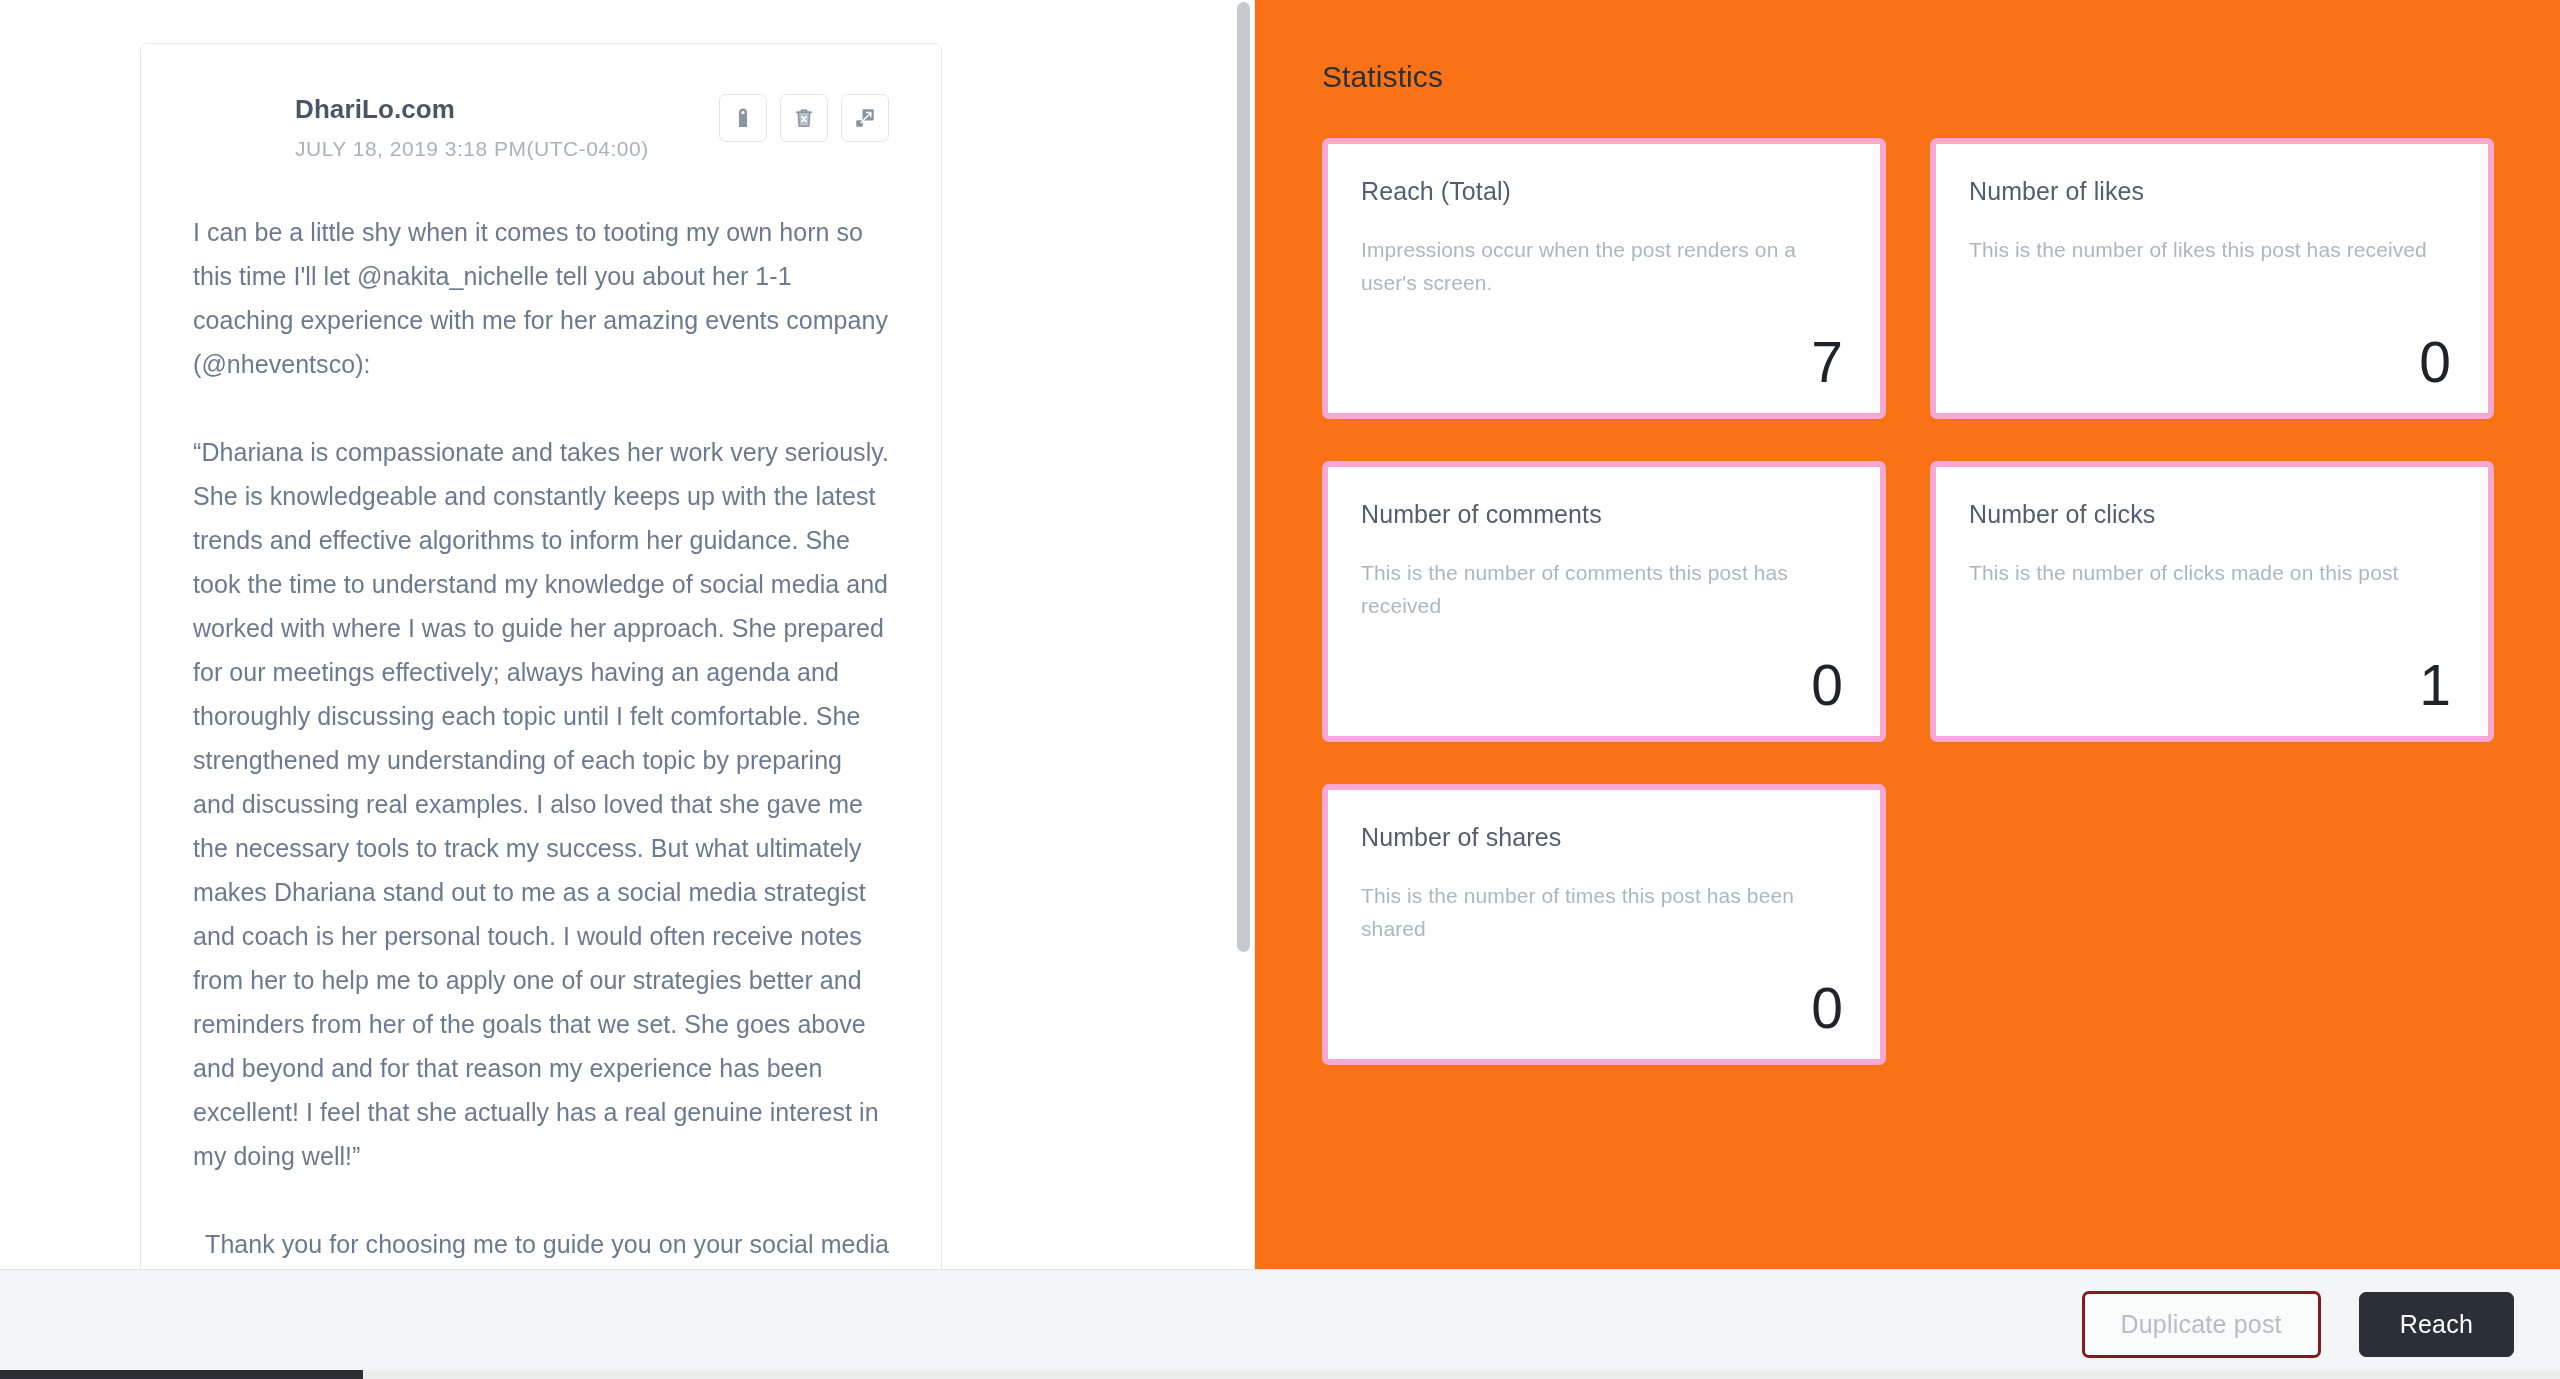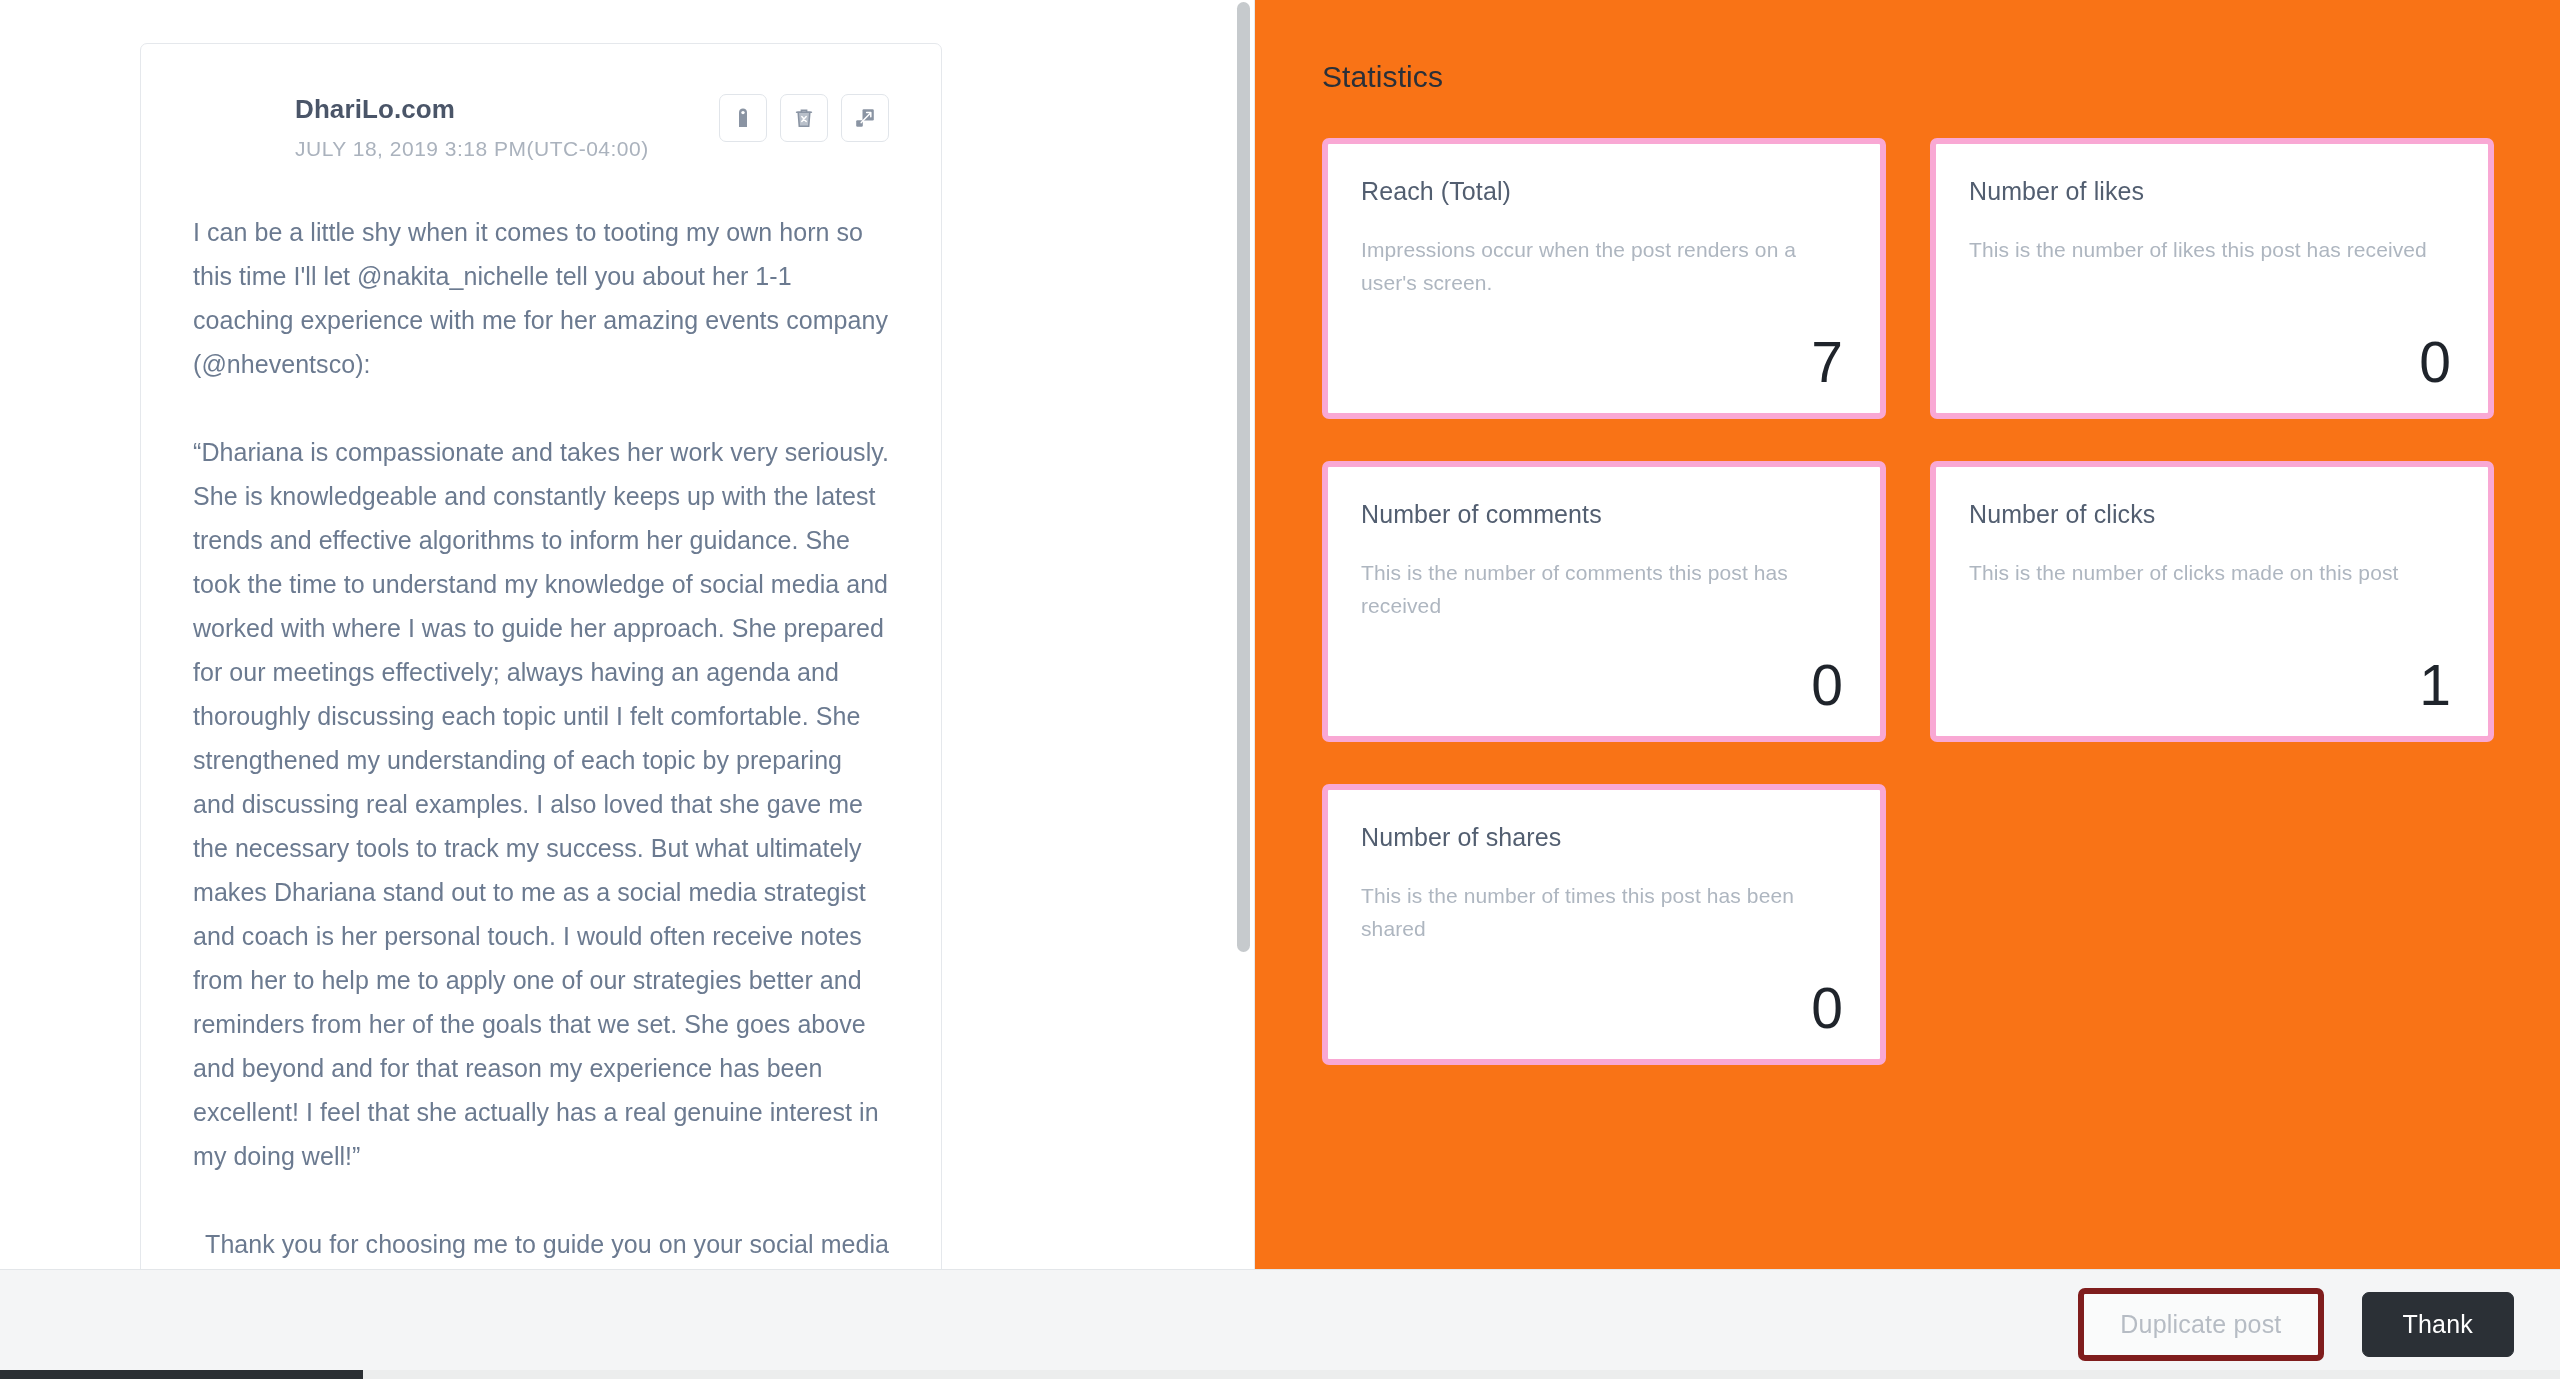--- a/index.html
+++ b/index.html
@@ -229,21 +229,21 @@
   }
   .btn {
     font-family: "Liberation Sans", sans-serif;
     font-size: 25px;
     border-radius: 7px;
     cursor: pointer;
     letter-spacing: 0.2px;
   }
   .btn-secondary {
     background: #fafbfb;
-    border: 6px solid #7f1d1d;
+    border: 3px solid #7f1d1d;
     color: #b6bcc4;
     padding: 16px 36px;
   }
   .btn-primary {
     background: #2b3036;
     border: 1px solid #2b3036;
     color: #ffffff;
     padding: 17px 40px;
   }
 
@@ -365,20 +365,20 @@
           <div class="stat-value">0</div>
         </div>
 
       </div>
     </div>
 
   </div>
 
   <div class="modal-footer">
     <button class="btn btn-secondary">Duplicate post</button>
-    <button class="btn btn-primary">Thank</button>
+    <button class="btn btn-primary">Reach</button>
   </div>
 
   <div class="page-scrollbar">
     <div class="h-thumb"></div>
   </div>
 
 </div>
 
 </body></html>

